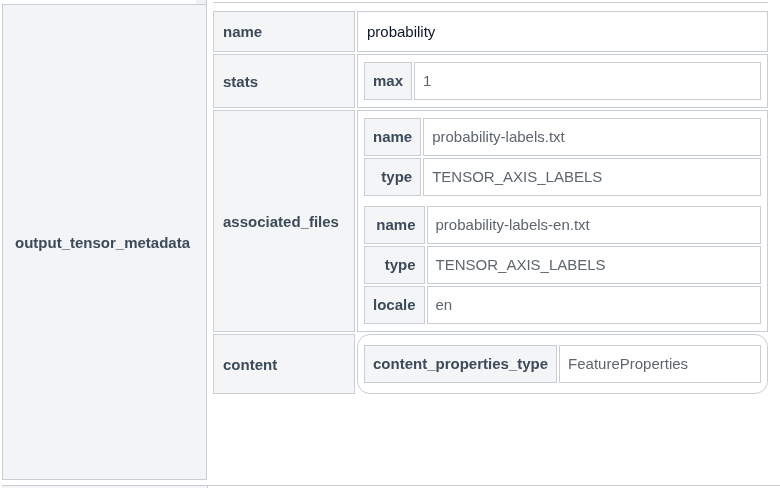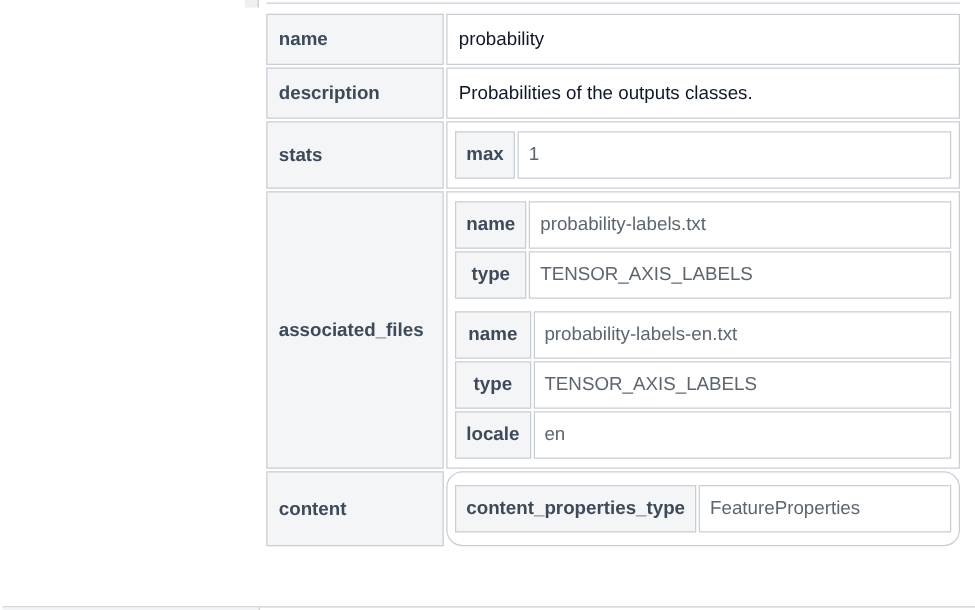--- a/index.html
+++ b/index.html
@@ -57,56 +57,55 @@
   .rwrap.pad8 { padding: 8px 4px; border-radius: 13px; }
 
   
   table.nested {
     width: 100%; border-collapse: separate; border-spacing: 2px;
     table-layout: auto;
   }
   table.nested.gap-below { margin-bottom: 6px; }
   table.nested th {
     background: #f4f5f7; font-weight: bold; color: #3c4a59;
-    text-align: center; vertical-align: middle; white-space: nowrap; width: 1px;
+    text-align: right; vertical-align: middle; white-space: nowrap; width: 1px;
     padding: 10px 8px; line-height: 16px;
   }
   table.nested td {
     background: #ffffff; color: #5d666f; vertical-align: middle;
     padding: 10px 8px; line-height: 16px; white-space: nowrap; overflow: hidden;
   }
 </style>
 </head>
 <body>
 
 <div id="stage">
 
   <div class="hline" id="top-row-border"></div>
   <div id="top-left-remnant"></div>
   <div class="hline" id="bottom-next-border"></div>
   <div id="bottom-left-remnant"></div>
   <div class="vline" id="bottom-vline"></div>
 
+  <div id="outer-header-cell">
+    <span>output_tensor_metadata</span>
+  </div>
 
   <table id="rows-table">
     <colgroup>
         <col style="width:142px">
         <col style="width:411px">
       </colgroup>
 
     <tbody>
         <tr>
       <th class="rhdr">name</th>
       <td class="rval">probability</td>
     </tr>
 
-    <tr>
-      <th class="rhdr">description</th>
-      <td class="rval">Probabilities of the outputs classes.</td>
-    </tr>
 
     <tr>
       <th class="rhdr">stats</th>
       <td class="rwrap">
         <table class="nested">
           <tbody>
                 <tr>
             <th>max</th>
             <td>1</td>
           </tr>

